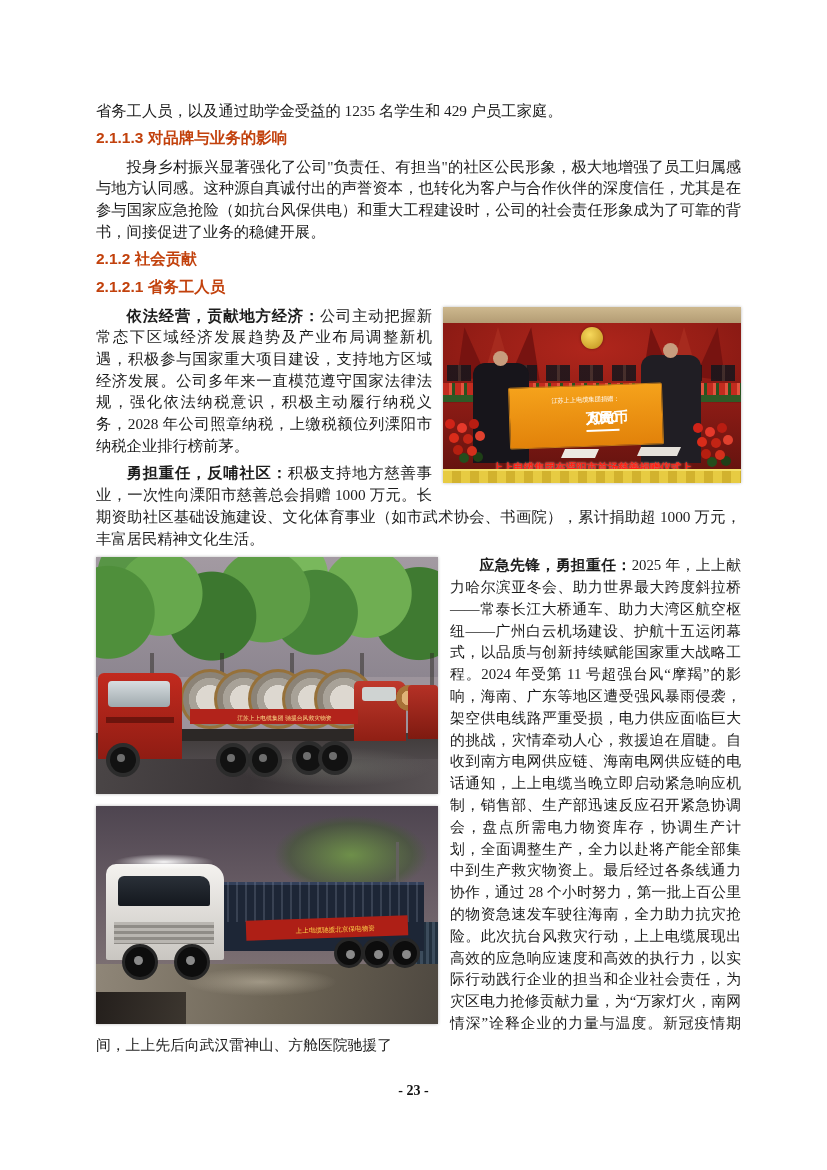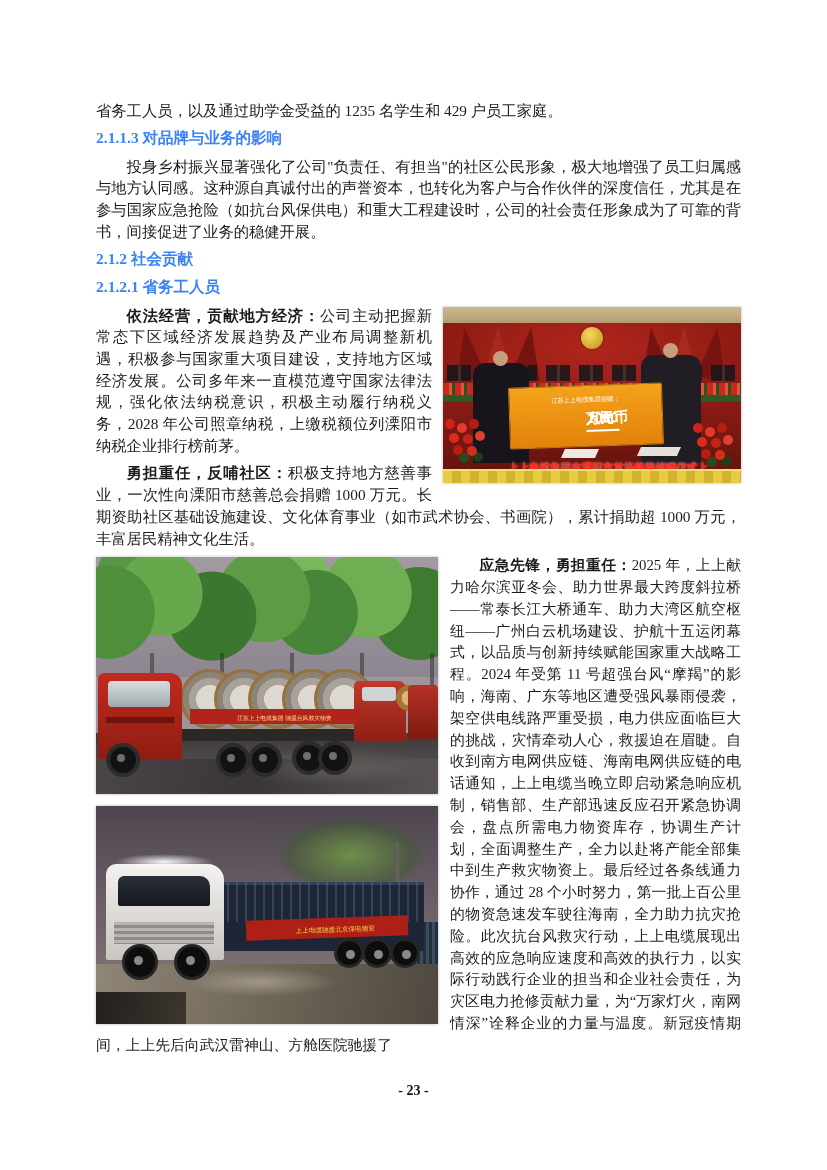--- a/index.html
+++ b/index.html
@@ -9,23 +9,23 @@
     font-family:"Liberation Serif","DejaVu Serif",serif;
     color:#1c1c1c;
   }
   .content {
     position:absolute; left:96px; top:100px; width:645px;
     font-size:15.3px; line-height:21.7px; text-align:justify;
   }
   .content p { margin:0 0 6px 0; text-indent:2em; }
   .content p.cont { text-indent:0; }
   h3.hd {
-    font-family:Liberation Serif, serif;
+    font-family:Liberation Sans, sans-serif;
     font-size:15.5px; font-weight:bold; line-height:20px;
-    margin:3px 0 8px 0; text-indent:0; color:#3b82f6;
+    margin:3px 0 8px 0; text-indent:0; color:#c2410c;
   }
   .lead { font-weight:bold; font-family:"Liberation Sans","DejaVu Sans",sans-serif; }
   .para-emergency { font-size:14.8px; line-height:21.8px; }
 
   
   .photo { position:relative; overflow:hidden; box-shadow:0 0 3px rgba(0,0,0,.28); }
   .photo * { position:absolute; }
 
   
   .ph-don { float:right; width:298px; height:176px; margin:2px 0 10px 11px; background:#8c1b15; }
@@ -53,21 +53,21 @@
   .check-l1 { position:absolute; left:0; top:7px; width:100%; font-size:10px; transform:scale(.62); transform-origin:center top; color:#fff; white-space:nowrap; }
   .check-l2 { position:absolute; left:0; top:22px; width:100%; font-size:14px; font-weight:bold; color:#fff; white-space:nowrap; }
   .amt { border-bottom:2px solid #fff; padding:0 1px; }
   .pois { width:10px; height:10px; border-radius:50%; background:#cf2318;
     box-shadow:12px 4px 0 #e5392b, 24px 0 0 #b81d12, 4px 14px 0 #d92c1a, 18px 15px 0 #c22415,
                30px 12px 0 #e0402e, 8px 26px 0 #b51f10, 22px 27px 0 #d3301c, 14px 34px 0 #244d1c, 28px 33px 0 #1e3f17; }
   .pois-l { left:2px; top:112px; } .pois-r { left:250px; top:116px; }
   .don-paper1 { left:120px; top:142px; width:34px; height:9px; background:#ece9e2; transform:skewX(-24deg); }
   .don-paper2 { left:196px; top:140px; width:40px; height:9px; background:#e4e1da; transform:skewX(-24deg); }
   .don-caption { left:0; top:150px; width:100%; text-align:center; font-weight:bold; font-size:10.5px;
-    color:#ff2015; text-shadow:0 0 2px rgba(255,240,220,.75); font-family:"Liberation Sans","DejaVu Sans",sans-serif; white-space:nowrap;padding-left:16px; }
+    color:#ff2015; text-shadow:0 0 2px rgba(255,240,220,.75); font-family:"Liberation Sans","DejaVu Sans",sans-serif; white-space:nowrap; }
   .don-cloth { left:0; top:162px; width:100%; height:14px;
     background:repeating-linear-gradient(90deg,#e7cb42 0 9px,#d2b22e 9px 18px); border-top:2px solid #f4e06a; }
 
   
   .ph-day { float:left; clear:left; width:342px; height:237px; margin:2px 12px 12px 0; background:#9d949c; }
   .td-sky { left:0; top:0; width:100%; height:120px; background:linear-gradient(#a39aa2,#8d8690); }
   .td-trees { left:-10px; top:-14px; width:370px; height:126px;
     background:
       radial-gradient(circle at 6% 55%, #4f8f3b 0 46px, rgba(0,0,0,0) 47px),
       radial-gradient(circle at 20% 40%, #67a84d 0 42px, rgba(0,0,0,0) 43px),

